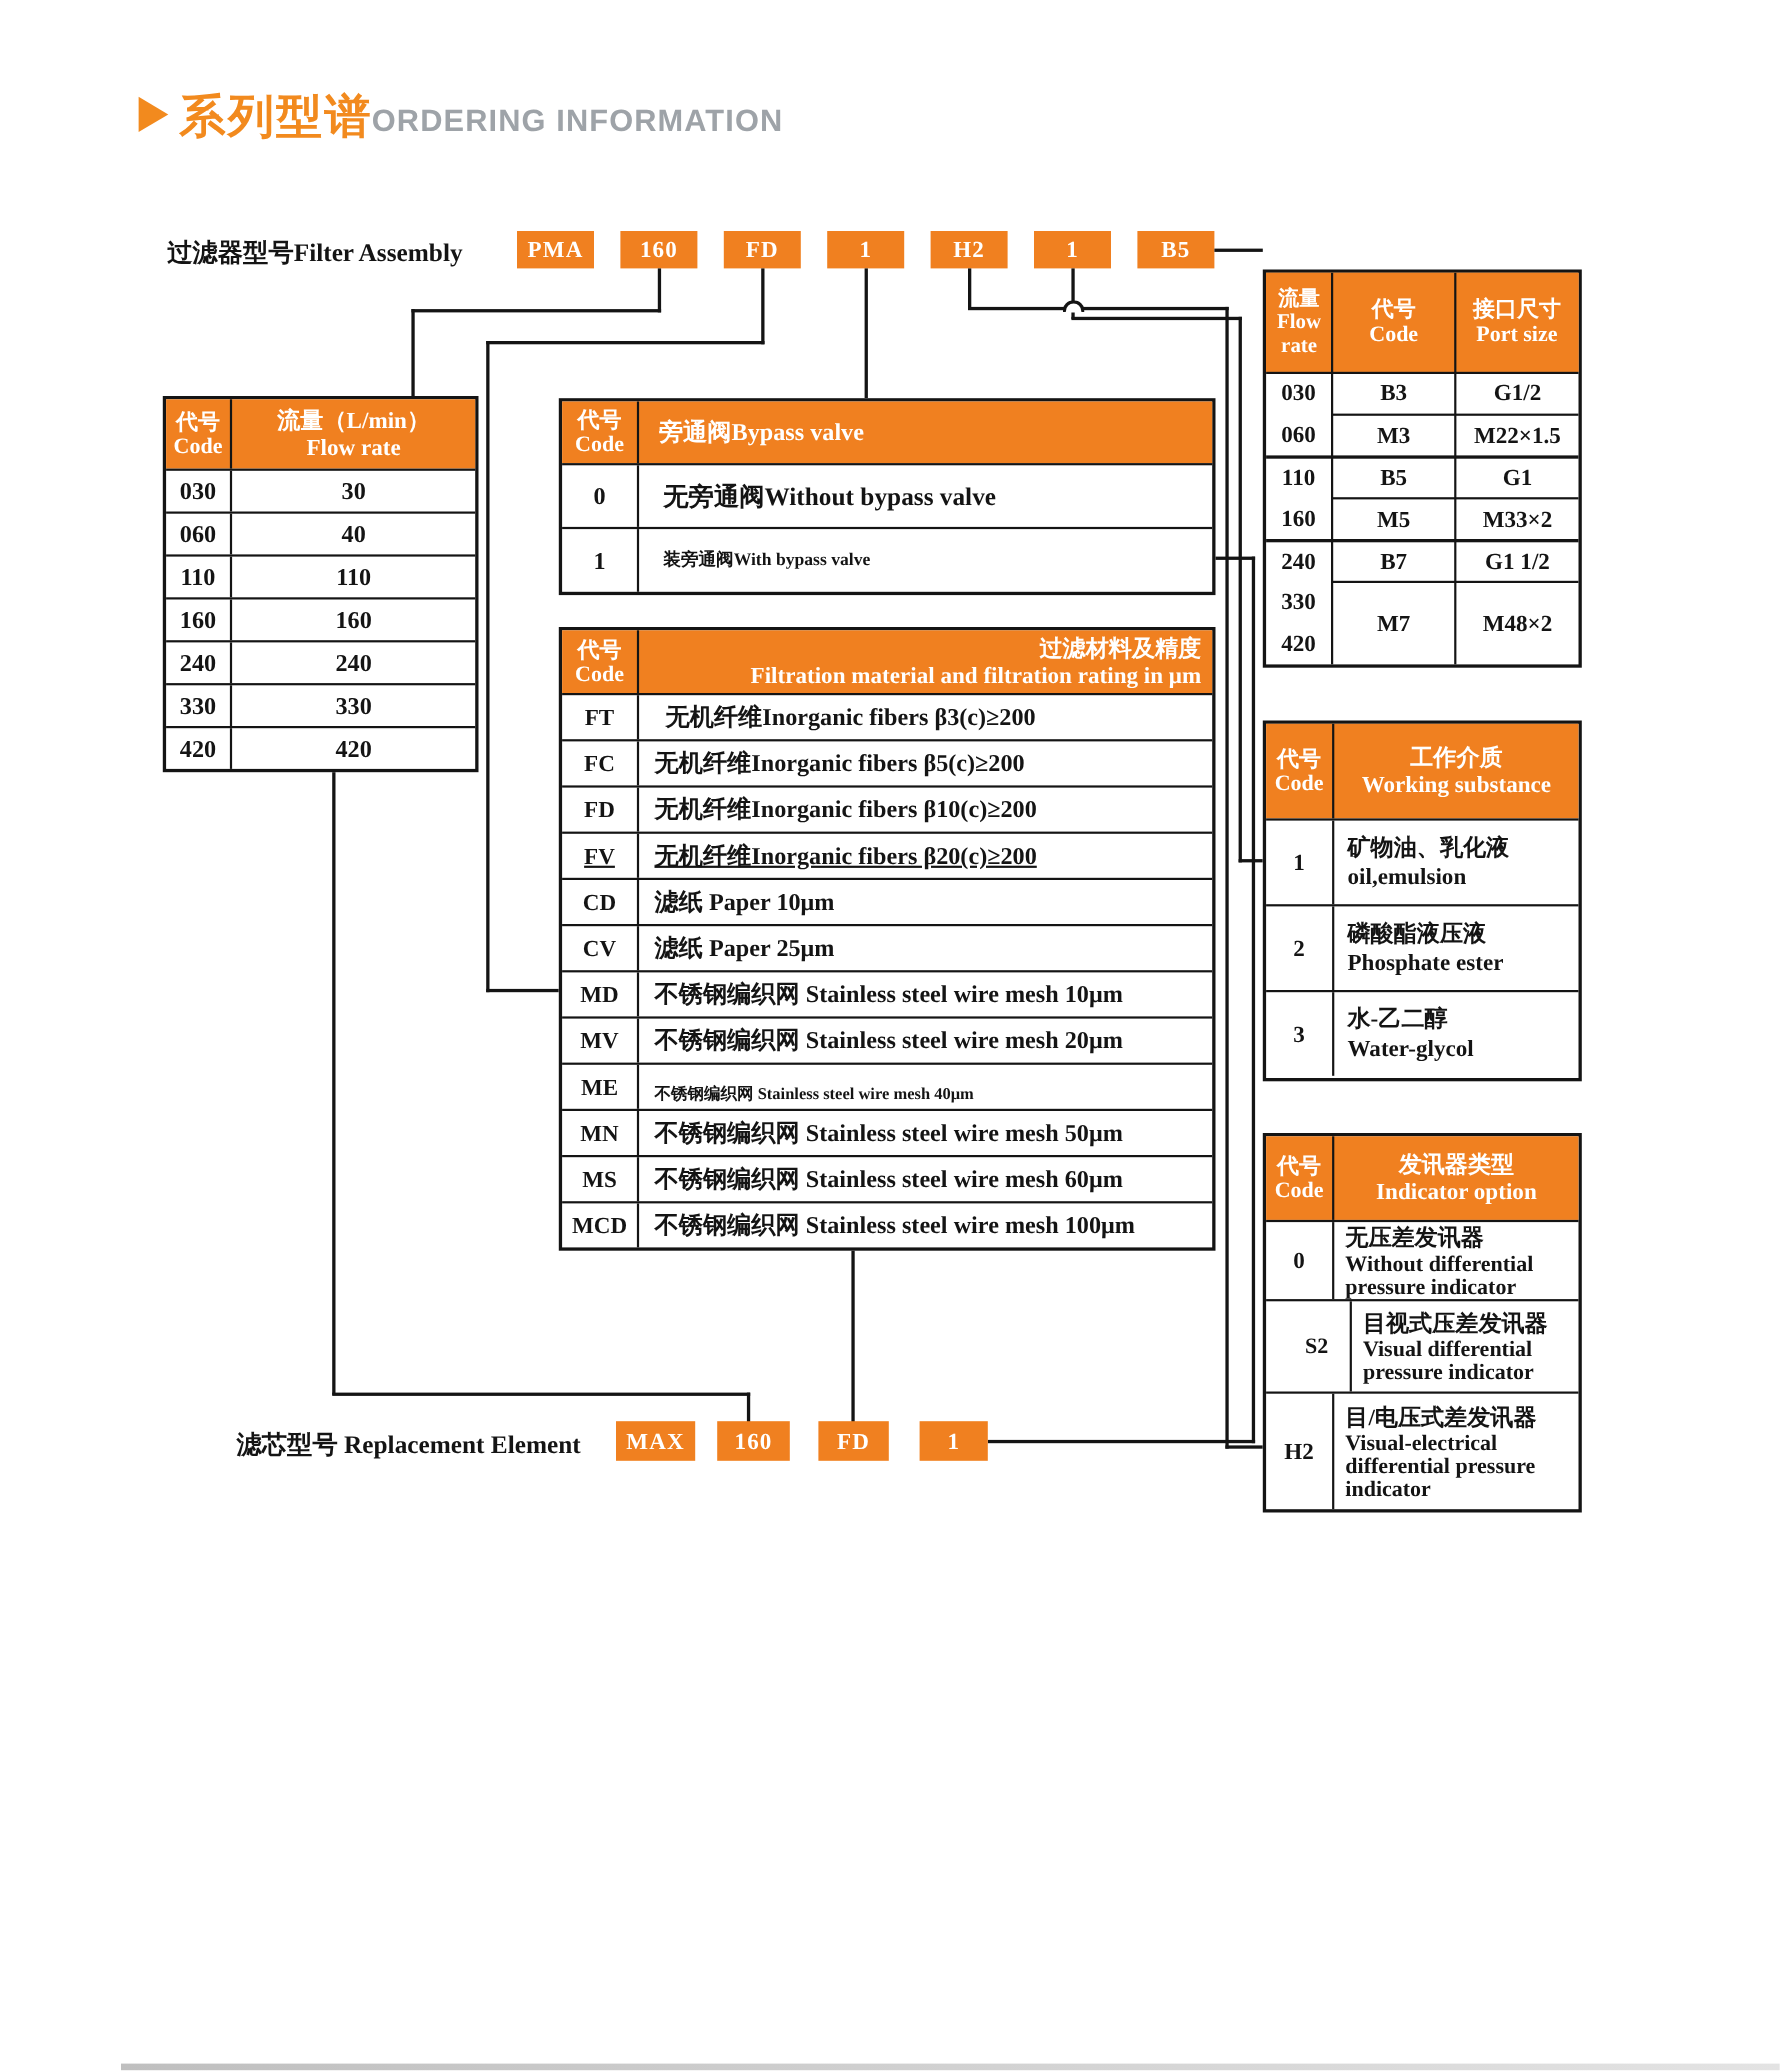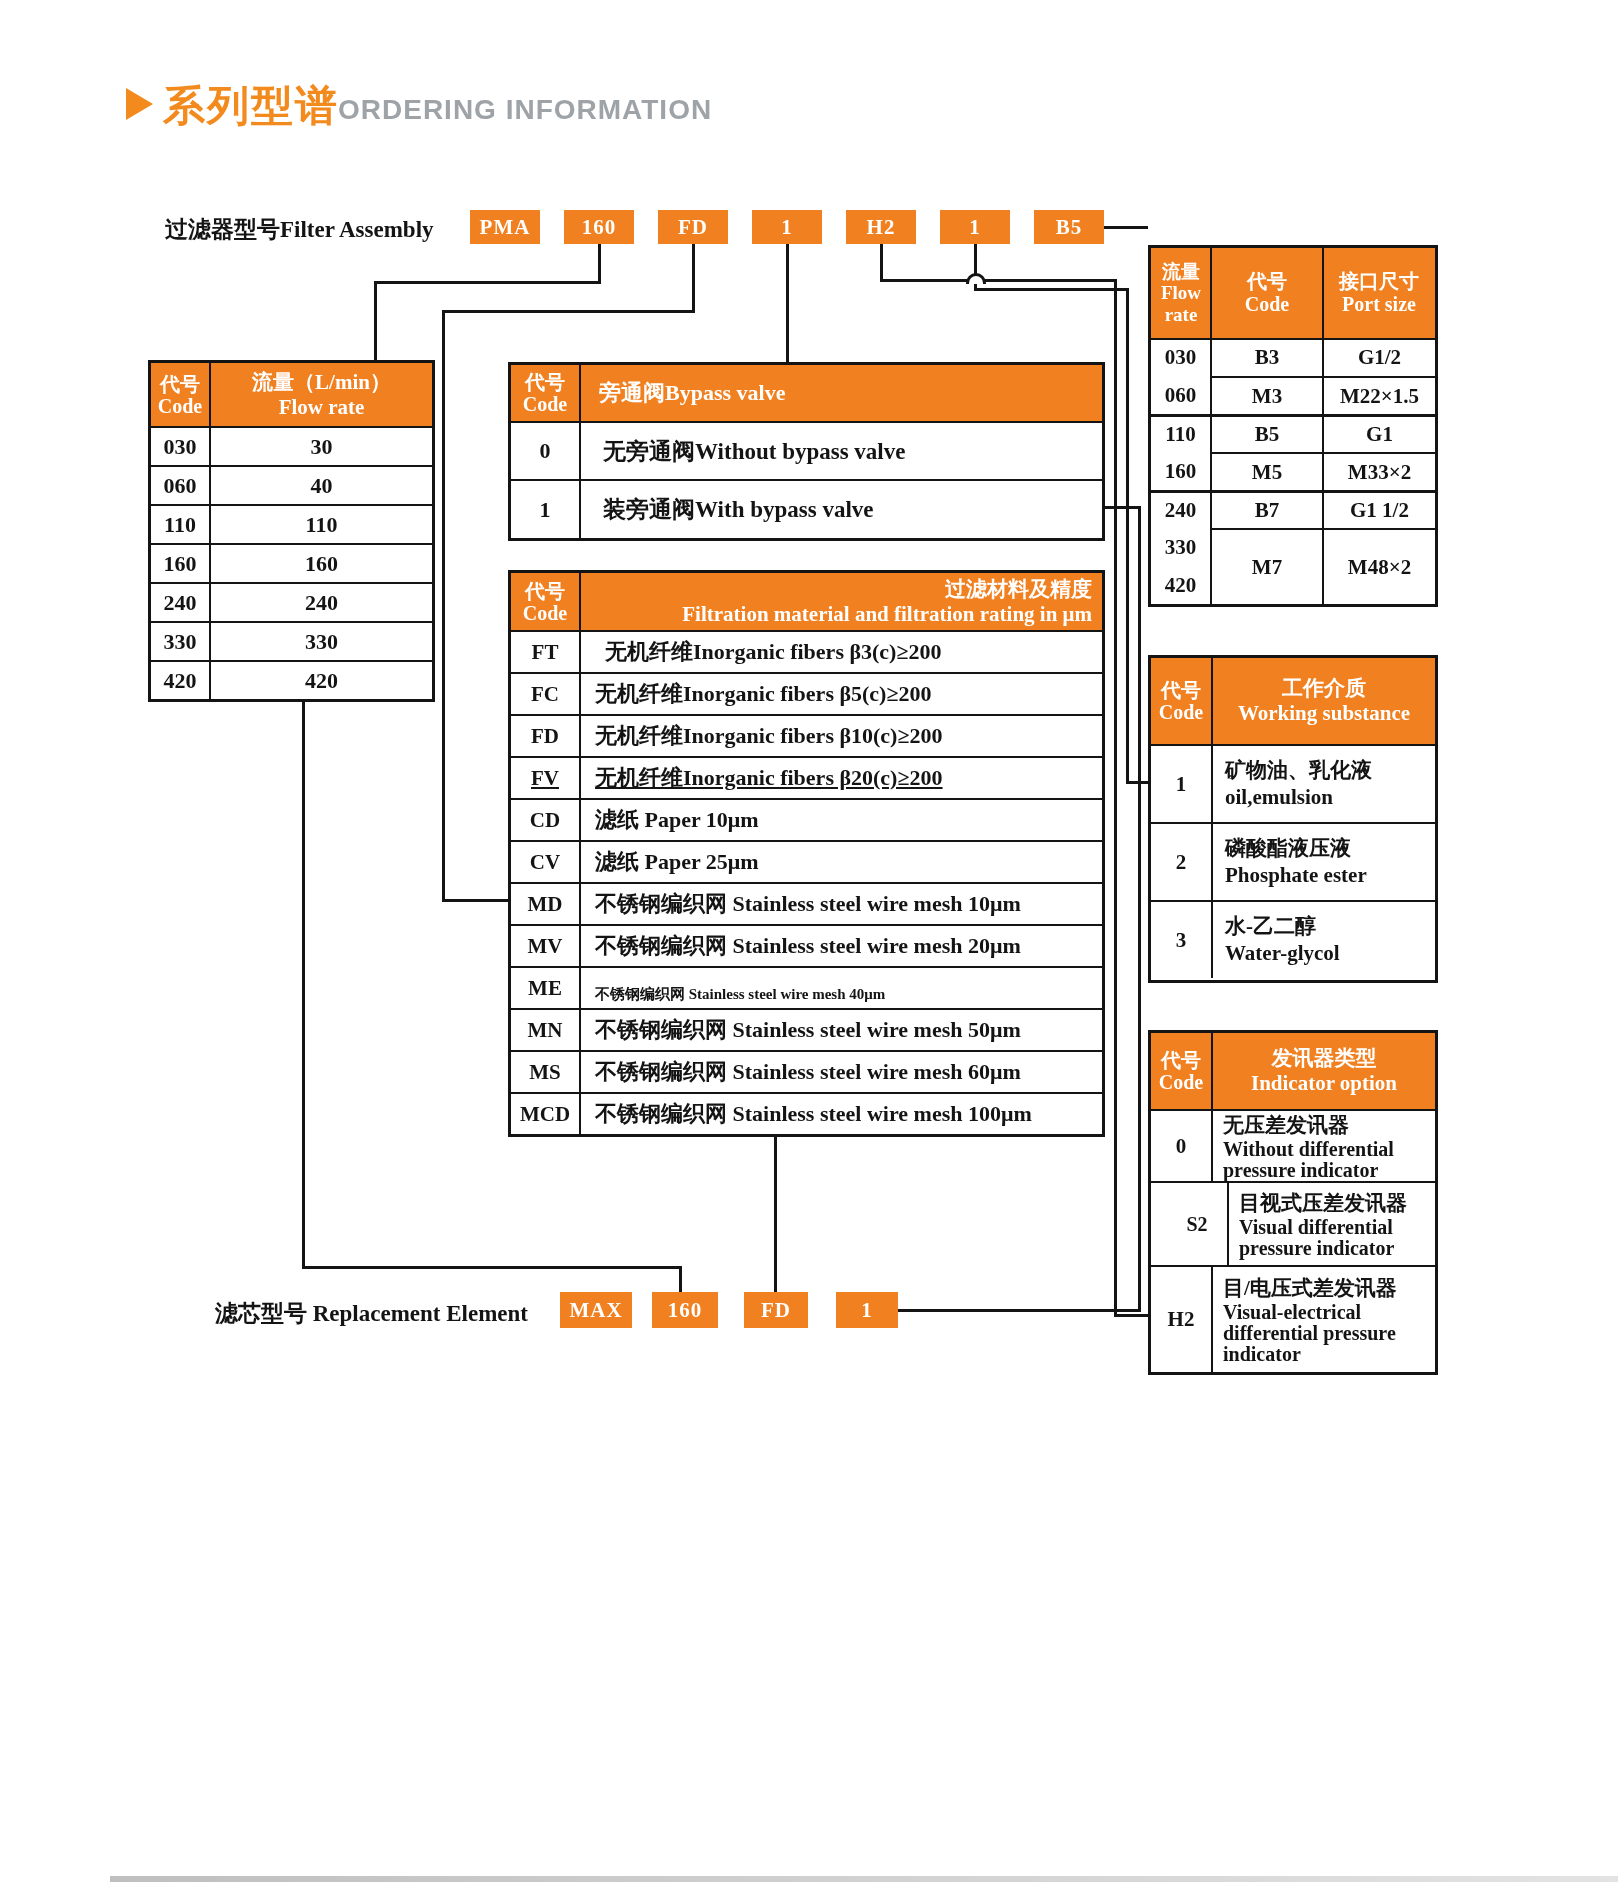--- a/index.html
+++ b/index.html
@@ -36,21 +36,21 @@
                background:linear-gradient(to right,#bfbfbf,#e3e3e3);}
   .small-en{font-size:20px;line-height:1.05;}
 </style>
 </head>
 <body>
 
 <div class="tri"></div>
 <div class="title-cn">系列型谱</div>
 <div class="title-en">ORDERING INFORMATION</div>
 
-<div class="rowlabel" style="left:165px;top:214px;">过滤器型号Filter Assembly</div>
+<div class="rowlabel" style="left:152px;top:214px;">过滤器型号Filter Assembly</div>
 <div class="codebox" style="left:470px;top:210px;width:70px;">PMA</div>
 <div class="codebox" style="left:564px;top:210px;width:70px;">160</div>
 <div class="codebox" style="left:658px;top:210px;width:70px;">FD</div>
 <div class="codebox" style="left:752px;top:210px;width:70px;">1</div>
 <div class="codebox" style="left:846px;top:210px;width:70px;">H2</div>
 <div class="codebox" style="left:940px;top:210px;width:70px;">1</div>
 <div class="codebox" style="left:1034px;top:210px;width:70px;">B5</div>
 
 <div class="ln" style="left:1104px;top:226px;width:44px;height:3px;"></div>
 
@@ -134,21 +134,21 @@
       <span>Code</span>
     </div>
     <div class="cval" style="flex:1;font-size:22px;padding-left:18px;">旁通阀Bypass valve</div>
   </div>
   <div class="row" style="height:58px;">
     <div class="ccode" style="width:70px;font-size:22px;">0</div>
     <div class="cval" style="flex:1;font-size:23px;padding-left:22px;">无旁通阀Without bypass valve</div>
   </div>
   <div class="row" style="height:59px;">
     <div class="ccode" style="width:70px;font-size:22px;">1</div>
-    <div class="cval" style="flex:1;font-size:23px;padding-left:22px;">装旁通阀With bypass valve</div>
+    <div class="cval" style="flex:1;font-size:16px;padding-left:22px;">装旁通阀With bypass valve</div>
   </div>
 </div>
 
 <div class="tbl" style="left:508px;top:570px;width:597px;height:567px;">
   <div class="row first hdr" style="height:57px;">
     <div class="ccode" style="width:70px;font-size:20px;line-height:1.1;">
       <span>代号</span>
       <span>Code</span>
     </div>
     <div class="cval" style="flex:1;font-size:21px;line-height:1.15;text-align:right;padding-right:10px;">

